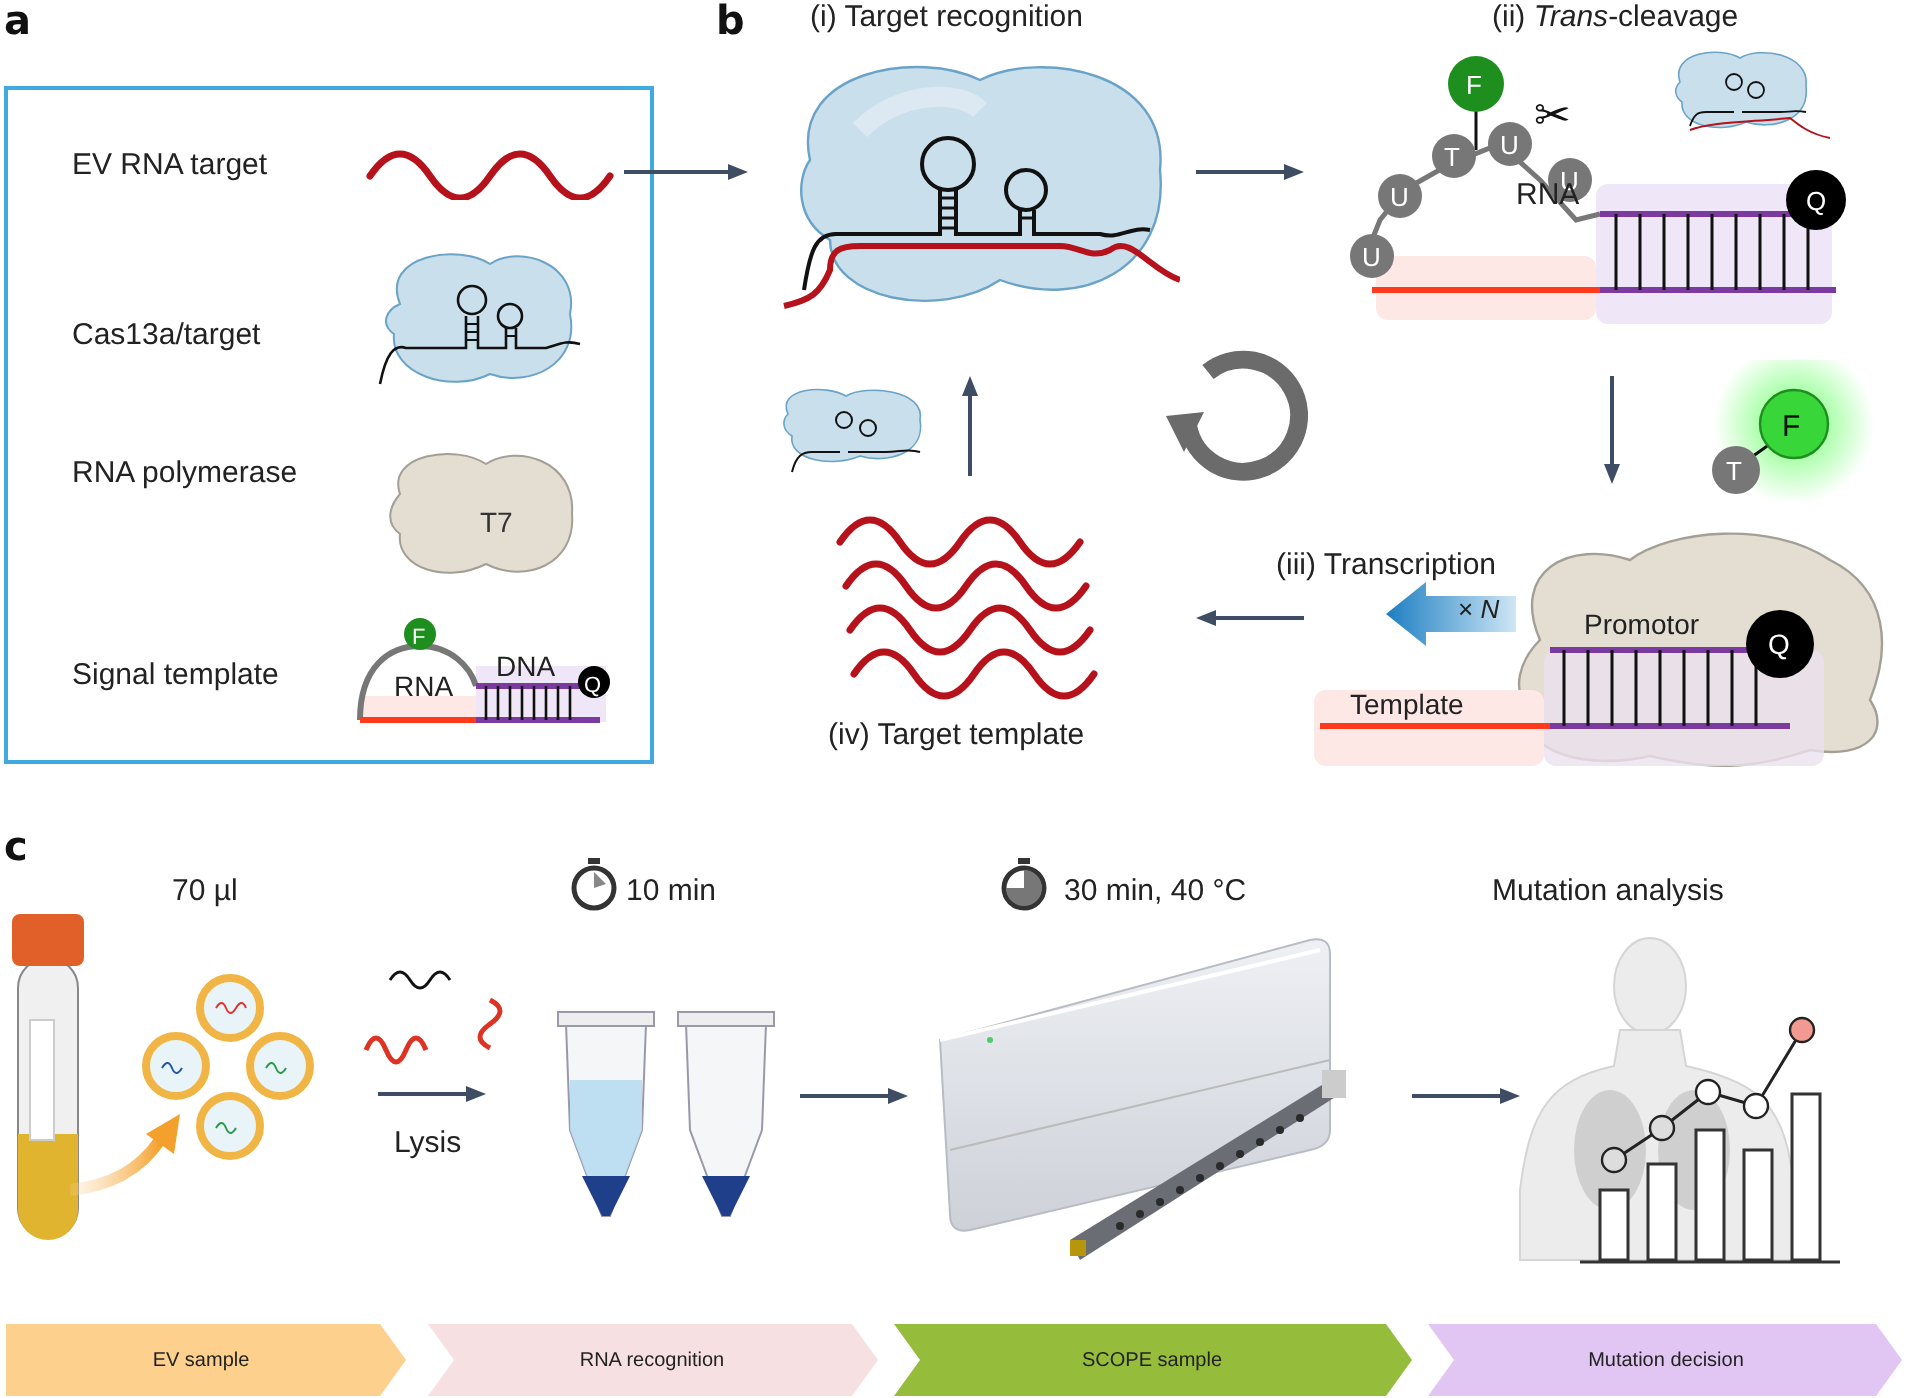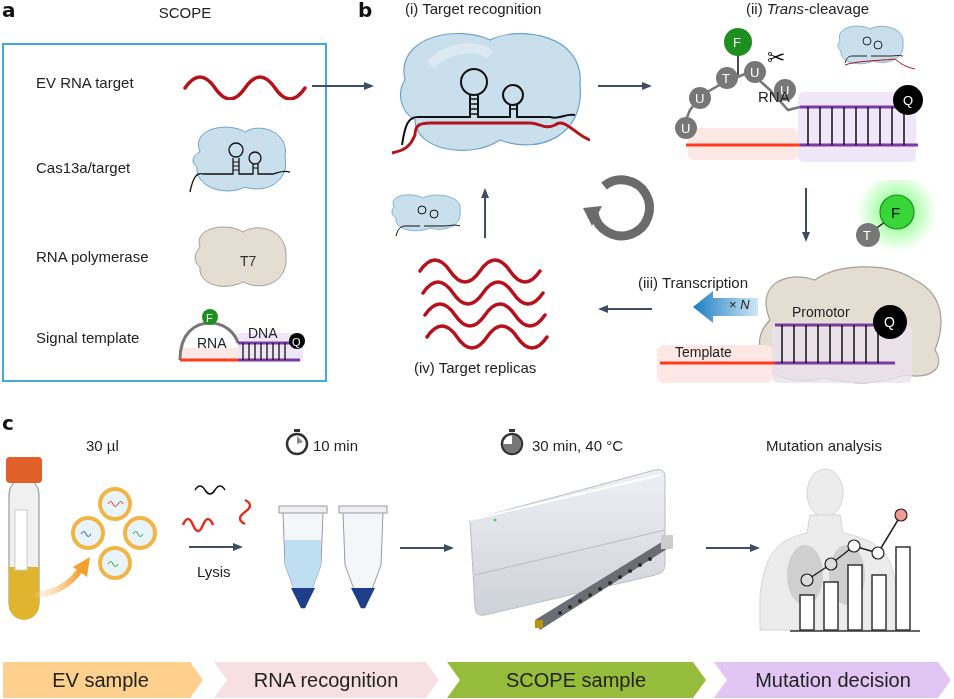--- a/index.html
+++ b/index.html
@@ -2,34 +2,33 @@
 <html><head>
 <meta charset="utf-8">
 <style>
   html,body{margin:0;padding:0;background:#fff;}
   body{width:954px;height:699px;position:relative;overflow:hidden;font-family:"Liberation Sans",sans-serif;color:#222;}
   .abs{position:absolute;}
   .panel-letter{font-family:"DejaVu Sans",sans-serif;font-weight:bold;font-size:20px;color:#111;}
   .lbl{font-size:15px;color:#222;white-space:nowrap;}
   .ctr{text-align:center;}
   svg text{font-family:"Liberation Sans",sans-serif;}
-  .chev{position:absolute;top:662px;height:36px;display:flex;align-items:center;justify-content:center;font-size:20px;color:#222;}
+  .chev{position:absolute;top:662px;height:36px;display:flex;align-items:center;justify-content:center;font-size:10px;color:#222;}
 </style>
 </head>
 <body>
 
 <div class="abs panel-letter" style="left:2px;top:-2px">a</div>
 <div class="abs lbl ctr" style="left:100px;top:4px;width:170px;line-height:18px">
-  <div>SCOPE</div>
 </div>
 <div class="abs" style="left:2px;top:43px;width:325px;height:339px;border:2px solid #3fa9e0;box-sizing:border-box"></div>
 
 <div class="abs lbl" style="left:36px;top:74px">EV RNA target</div>
 <div class="abs lbl" style="left:36px;top:159px">Cas13a/target</div>
-<div class="abs lbl" style="left:36px;top:248px">RNA polymerase</div>
+<div class="abs lbl" style="left:36px;top:228px">RNA polymerase</div>
 <div class="abs lbl" style="left:36px;top:329px">Signal template</div>
 
 <svg class="abs" style="left:180px;top:70px" width="130" height="30">
   <path d="M5,18 q15,-22 30,0 t30,0 t30,0 t30,0" fill="none" stroke="#b5121b" stroke-width="3.5" stroke-linecap="round"></path>
 </svg>
 
 <svg class="abs" style="left:312px;top:80px" width="62" height="12">
   <line x1="0" y1="6" x2="54" y2="6" stroke="#3e4d63" stroke-width="2"></line>
     <path d="M52,2 L62,6 L52,10 Z" fill="#3e4d63"></path>
 </svg>
@@ -180,36 +179,36 @@
 </svg>
 
 <svg class="abs" style="left:412px;top:255px" width="140" height="100">
   <g fill="none" stroke="#b5121b" stroke-width="3.5" stroke-linecap="round">
     <path d="M8,16 q15,-22 30,0 t30,0 t30,0 t30,0"></path>
     <path d="M11,38 q15,-22 30,0 t30,0 t30,0 t30,0"></path>
     <path d="M13,60 q15,-22 30,0 t30,0 t30,0 t30,0"></path>
     <path d="M15,82 q15,-22 30,0 t30,0 t30,0 t30,0"></path>
   </g>
 </svg>
-<div class="abs lbl" style="left:414px;top:359px">(iv) Target replicas</div>
+<div class="abs lbl" style="left:414px;top:359px">(iv) Target template</div>
 
 <svg class="abs" style="left:479px;top:188px" width="12" height="50">
   <line x1="6" y1="8" x2="6" y2="50" stroke="#3e4d63" stroke-width="2"></line>
     <path d="M2,10 L6,0 L10,10 Z" fill="#3e4d63"></path>
 </svg>
 
 <svg class="abs" style="left:388px;top:192px" width="80" height="48">
   <path d="M6,15 C0,2 25,0 35,6 C45,0 75,3 72,18 C75,35 55,40 42,36 C28,42 6,38 8,26 C3,23 3,18 6,15 Z" fill="#c9dfec" stroke="#6aa3c8" stroke-width="0.8"></path>
   <path d="M8,44 C10,36 13,34 18,34 L32,34 M36,34 L55,34 C62,34 66,32 72,34" fill="none" stroke="#111" stroke-width="1"></path>
   <circle cx="34" cy="18" r="4" fill="none" stroke="#111" stroke-width="1"></circle>
   <circle cx="46" cy="22" r="4" fill="none" stroke="#111" stroke-width="1"></circle>
 </svg>
 
 <div class="abs panel-letter" style="left:2px;top:411px">c</div>
-<div class="abs lbl" style="left:86px;top:437px">30 µl</div>
+<div class="abs lbl" style="left:86px;top:437px">70 µl</div>
 
 <svg class="abs" style="left:3px;top:455px" width="42" height="170">
   <rect x="6" y="24" width="30" height="140" rx="15" fill="#f0f0f0" stroke="#888" stroke-width="1"></rect>
   <path d="M6,112 L36,112 L36,150 A15,15 0 0 1 6,150 Z" fill="#e0b42e"></path>
   <rect x="12" y="55" width="12" height="60" fill="#fff" stroke="#ccc"></rect>
   <rect x="3" y="2" width="36" height="26" rx="4" fill="#e1602a"></rect>
 </svg>
 
 <svg class="abs" style="left:35px;top:555px" width="60" height="45">
   <defs>
@@ -301,21 +300,21 @@
       <circle cx="185" cy="94" r="2"></circle>
     </g>
   <rect x="196" y="70" width="12" height="14" fill="#ccc"></rect>
   <rect x="70" y="155" width="8" height="8" fill="#b8960b"></rect>
 </svg>
 <svg class="abs" style="left:706px;top:542px" width="55" height="12">
   <line x1="0" y1="6" x2="46" y2="6" stroke="#3e4d63" stroke-width="2"></line>
     <path d="M44,2 L54,6 L44,10 Z" fill="#3e4d63"></path>
 </svg>
 
-<div class="abs lbl" style="left:766px;top:437px">Mutation analysis</div>
+<div class="abs lbl" style="left:746px;top:437px">Mutation analysis</div>
 
 <svg class="abs" style="left:755px;top:465px" width="180" height="170">
   <g fill="#ececec" stroke="#d5d5d5">
     <ellipse cx="70" cy="28" rx="18" ry="24"></ellipse>
     <path d="M55,50 L85,50 L88,68 C120,75 135,85 140,115 L150,165 L5,165 L5,130 C10,90 20,75 52,68 Z"></path>
   </g>
   <g fill="#cfcfcf">
       <ellipse cx="50" cy="110" rx="18" ry="30"></ellipse>
       <ellipse cx="92" cy="110" rx="18" ry="30"></ellipse>
     </g>

